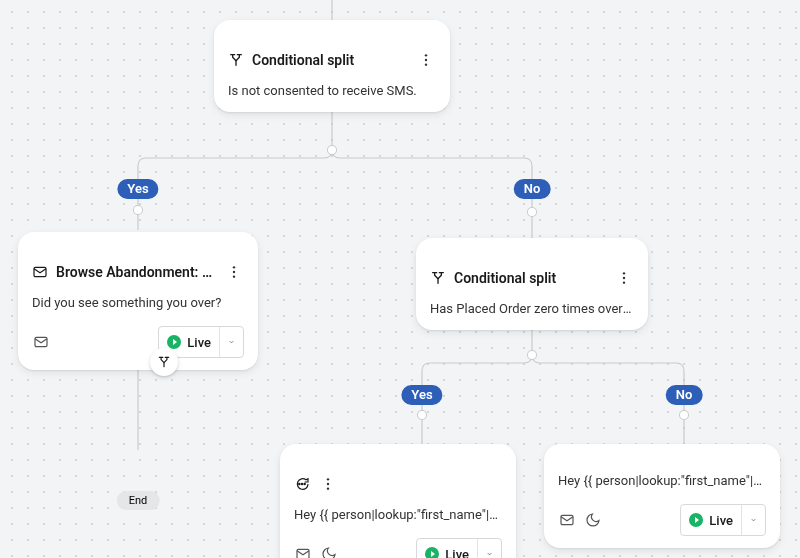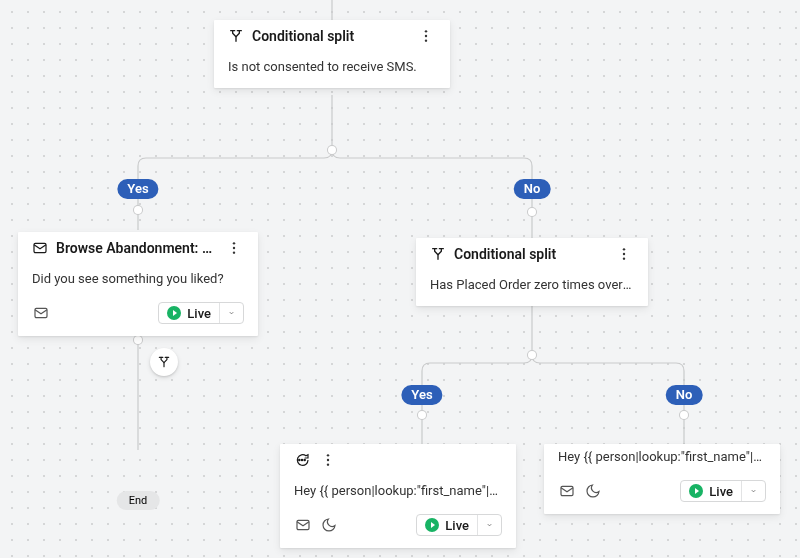--- a/index.html
+++ b/index.html
@@ -15,36 +15,36 @@
     position: absolute; inset: 0;
     background-image: radial-gradient(circle, #d5d6d7 1px, transparent 1px);
     background-size: 16px 16px;
     background-position: 4px 4px;
   }
   svg.edges { position: absolute; inset: 0; width: 800px; height: 558px; pointer-events: none; }
 
   .card {
     position: absolute;
     background: #fff;
-    border-radius: 1px;
+    border-radius: 16px;
     box-shadow: 0 1px 2px rgba(0,0,0,0.08), 0 3px 8px rgba(0,0,0,0.08);
-    padding: 4px 14px 12px 14px;
+    padding: 28px 14px 12px 14px;
   }
   .card-header { display: flex; align-items: center; gap: 8px; margin-bottom: 10px; }
   .card-title { font-size: 14px; font-weight: 600; color: #1a1a1a; flex: 1; white-space: nowrap; overflow: hidden; text-overflow: ellipsis; }
   .card-kebab { width: 20px; height: 24px; display:flex; align-items:center; justify-content:center; color:#333; border-radius:4px; cursor:pointer; }
   .card-body { font-size: 13px; color: #333; line-height: 1.4; white-space: nowrap; overflow: hidden; text-overflow: ellipsis; }
   .card-footer { margin-top: 14px; display:flex; align-items:center; justify-content:space-between; gap:8px; }
   .footer-icons { display:flex; gap:8px; color:#555; }
   .footer-icons .ico { width:18px; height:18px; display:flex; align-items:center; justify-content:center; }
 
   .status-pill {
     display:flex; align-items:center; gap:6px;
     border:1px solid #d7d8d9; border-radius:4px;
-    height:22px; padding:0 8px 0 8px;
+    height:32px; padding:0 8px 0 8px;
     font-size:13px; font-weight:500; color:#1a1a1a;
     background:#fff; cursor:pointer;
   }
   .status-pill .dot { width:14px; height:14px; border-radius:50%; background:#18b364; display:flex; align-items:center; justify-content:center; }
   .status-pill .dot::after { content:""; width:0;height:0; border-left:4px solid #fff; border-top:3px solid transparent; border-bottom:3px solid transparent; margin-left:1px; }
   .status-pill .chev { width:16px; display:flex; justify-content:center; color:#555; margin-left:2px; border-left:1px solid #e2e3e4; padding-left:8px; height:100%; align-items:center; }
 
   .branch-badge {
     position:absolute;
     background:#2d5fb8; color:#fff;
@@ -135,21 +135,21 @@
     </span>
     <div class="card-title">Browse Abandonment: Email…</div>
     <div class="card-kebab">
       <svg width="16" height="16" viewBox="0 0 24 24" fill="#333">
           <circle cx="12" cy="5" r="1.8"></circle>
           <circle cx="12" cy="12" r="1.8"></circle>
           <circle cx="12" cy="19" r="1.8"></circle>
         </svg>
     </div>
   </div>
-  <div class="card-body">Did you see something you liked?</div>
+  <div class="card-body">Did you see something you over?</div>
   <div class="card-footer">
     <div class="footer-icons">
       <span class="ico">
         <svg width="16" height="16" viewBox="0 0 24 24" fill="none" stroke="#555" stroke-width="1.8">
             <rect x="3" y="5" width="18" height="14" rx="2"></rect>
             <path d="M3 7l9 6 9-6"></path>
           </svg>
       </span>
     </div>
     <div class="status-pill">

